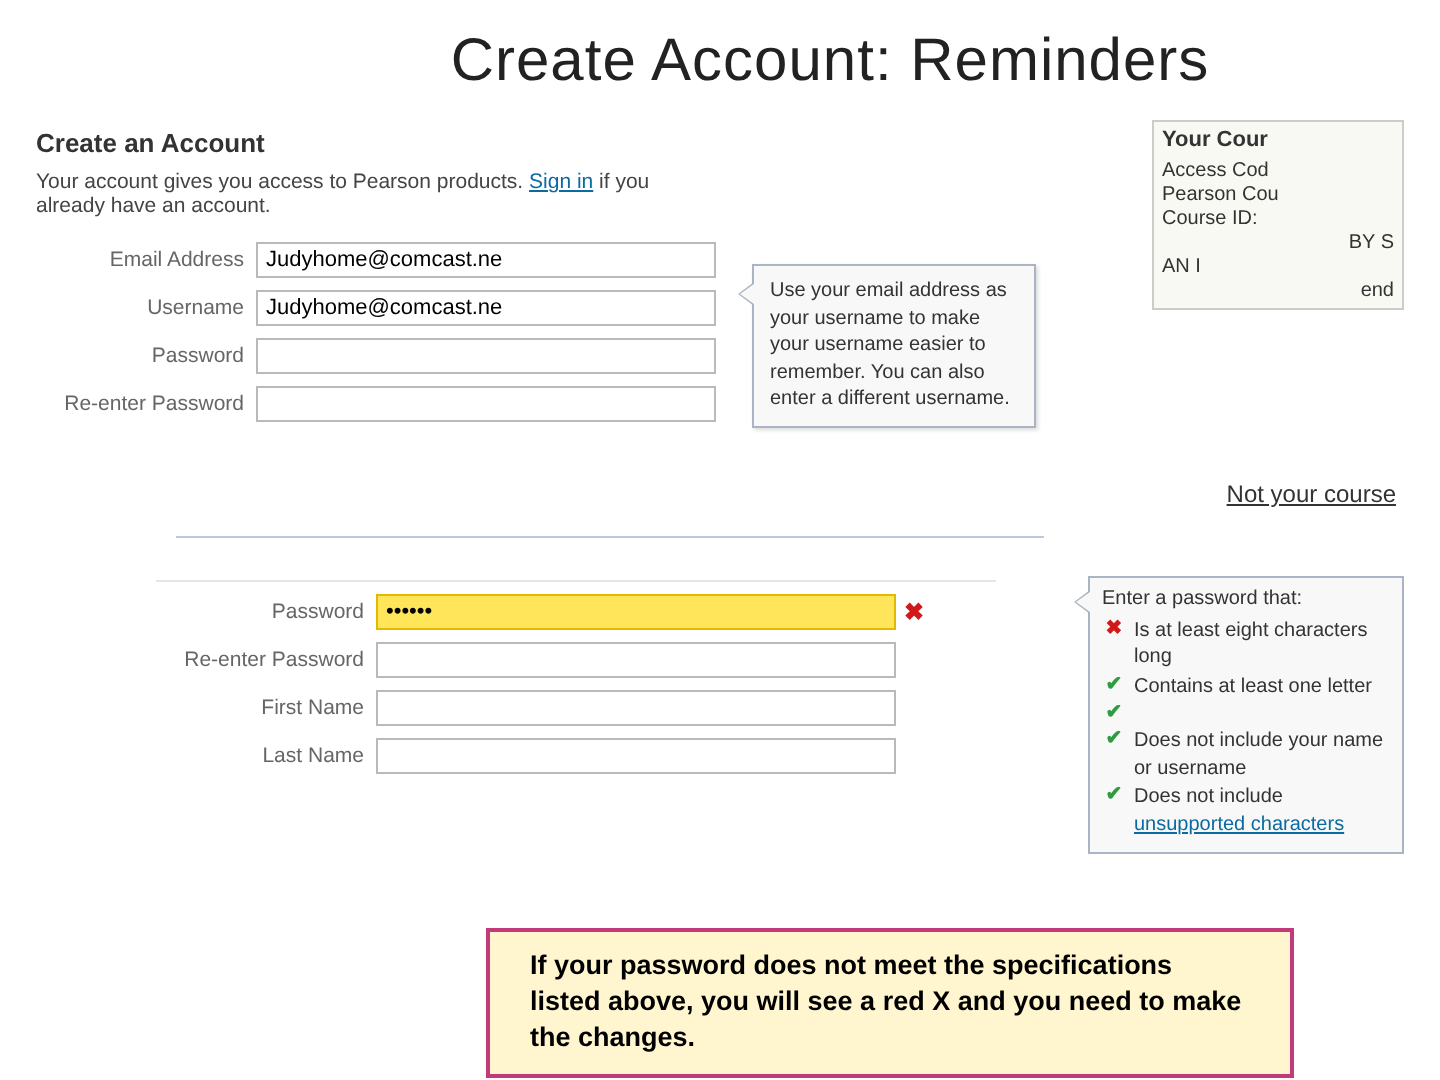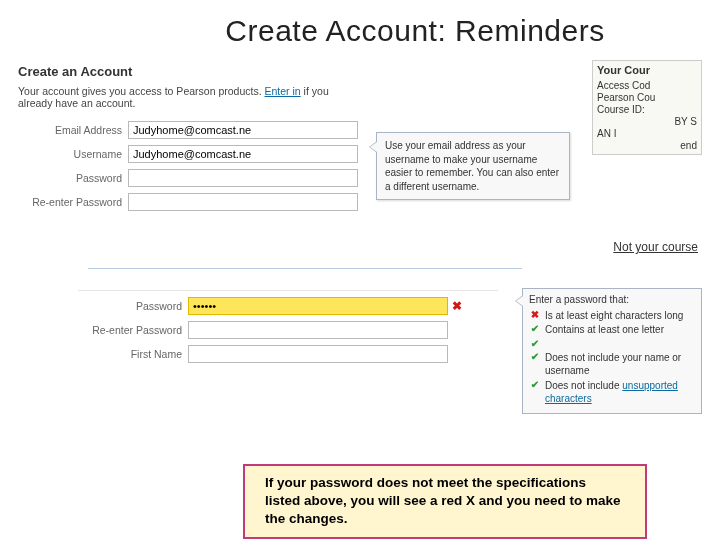--- a/index.html
+++ b/index.html
@@ -67,21 +67,21 @@
     background: #ffe55a !important;
     border: 1px solid #e2b800 !important;
   }
   .tooltip-box {
     position: absolute;
     border: 1px solid #a9b5c4;
     background: #f8f8f8;
     padding: 6px 8px;
     font-size: 10px;
     color: #333;
-    width: 194px;
+    width: 142px;
     line-height: 1.35;
     box-shadow: 1px 1px 2px rgba(0,0,0,0.15);
   }
   .tooltip-pointer-left {
     position: absolute;
     left: -8px;
     top: 8px;
     width: 0; height: 0;
     border-top: 6px solid transparent;
     border-bottom: 6px solid transparent;
@@ -94,21 +94,21 @@
     top: -5px;
     width: 0; height: 0;
     border-top: 5px solid transparent;
     border-bottom: 5px solid transparent;
     border-right: 7px solid #f8f8f8;
   }
   .right-panel {
     position: absolute;
     top: 0;
     right: 0;
-    width: 110px;
+    width: 126px;
     border: 1px solid #ccc;
     background: #f9f9f4;
     padding: 2px 4px;
     font-size: 10px;
     overflow: hidden;
   }
   .right-panel .rp-title {
     font-weight: bold;
     font-size: 11px;
     margin-bottom: 4px;
@@ -144,21 +144,21 @@
     color: #d11919;
     font-weight: bold;
     margin-left: 4px;
     font-size: 12px;
     vertical-align: middle;
   }
   .req-box {
     position: absolute;
     top: 228px;
     right: 0;
-    width: 180px;
+    width: 158px;
     border: 1px solid #a9b5c4;
     background: #f8f8f8;
     padding: 4px 6px 6px 6px;
     font-size: 10px;
     line-height: 1.35;
   }
   .req-box .req-title { margin-bottom: 2px; color: #333; }
   .req-item { display: flex; align-items: flex-start; margin: 1px 0; }
   .req-icon {
     display: inline-block;
@@ -204,21 +204,21 @@
 </head>
 <body>
 
 <h1 class="slide-title">Create Account: Reminders</h1>
 
 <div class="page-area">
 
   <div class="section-heading">Create an Account</div>
 
   <div class="intro-text">
-    <span>Your account gives you access to Pearson products. </span><a href="#" class="signin-link">Enter in</a><span> if you already have an account.</span>
+    <span>Your account gives you access to Pearson products. </span><a href="#" class="signin-link">Sign in</a><span> if you already have an account.</span>
   </div>
 
   <div class="form-row">
     <label>Email Address</label>
     <input type="text" value="Judyhome@comcast.ne" style="">
   </div>
   <div class="form-row">
     <label>Username</label>
     <input type="text" value="Judyhome@comcast.ne" style="">
   </div>
@@ -257,20 +257,24 @@
       <span class="redx">✖</span>
     </div>
     <div class="form-row">
       <label>Re-enter Password</label>
       <input type="password" style="">
     </div>
     <div class="form-row">
       <label>First Name</label>
       <input type="text" style="">
     </div>
+    <div class="form-row">
+      <label>Last Name</label>
+      <input type="text" style="">
+    </div>
   </div>
 
   <div class="req-box">
     <div class="tooltip-pointer-left" style="top:6px;"></div>
     <div class="req-title">Enter a password that:</div>
 
     <div class="req-item">
       <span class="req-icon req-bad">✖</span>
       <span class="req-label">Is at least eight characters long</span>
     </div>

